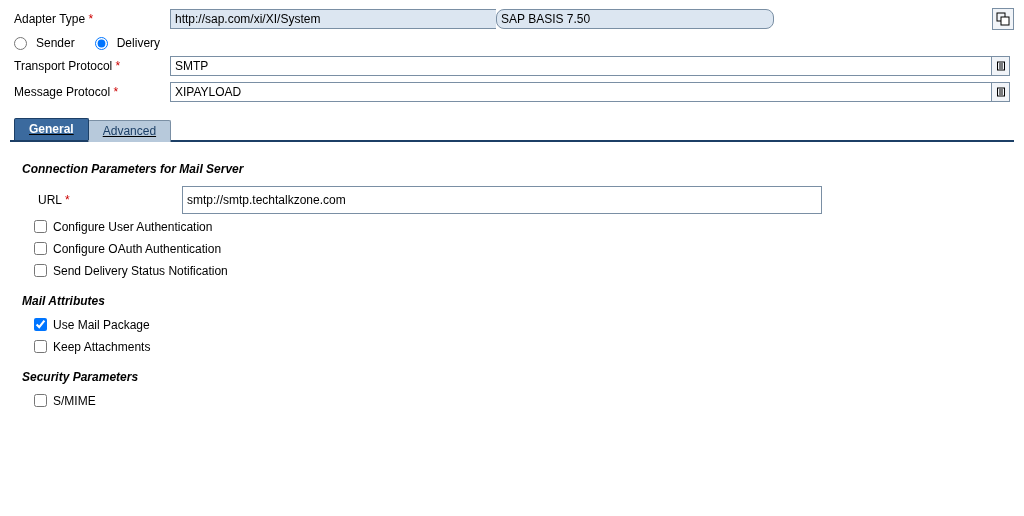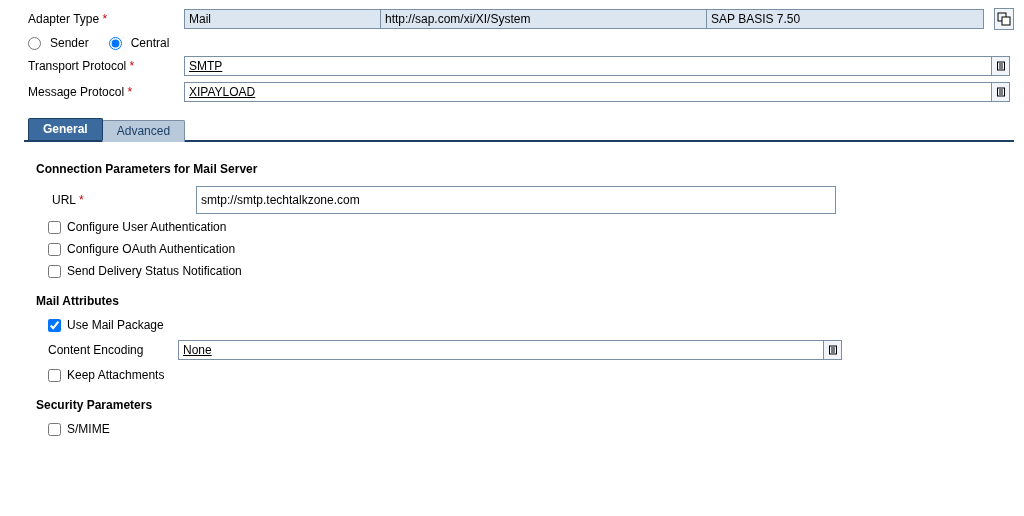--- a/index.html
+++ b/index.html
@@ -3,67 +3,67 @@
 <meta charset="utf-8">
 <style>
   * { box-sizing: border-box; }
   html, body {
     margin: 0; padding: 0;
     font-family: Arial, Helvetica, sans-serif;
     font-size: 12px;
     color: #000;
     background: #fff;
   }
-  .page { width: 1024px; padding: 8px 10px 16px 24px; }
+  .page { width: 1024px; padding: 8px 10px 16px 10px; }
   .row { display: flex; align-items: center; margin-bottom: 6px; }
   .lbl { width: 160px; flex: 0 0 160px; padding-left: 4px; }
   .req::after { content: " *"; color: #c00; font-weight: normal; }
   .ro-input {
     background: #dce6f1;
     border: 1px solid #7a8fa4;
     height: 20px; line-height: 18px;
     padding: 0 4px;
     font-size: 12px;
     color: #000;
   }
   .adapter-fields { display: flex; gap: 0; }
   .adapter-fields .ro-input { border-right: none; }
-  .adapter-fields .ro-input:last-child { border-right: 1px solid #7a8fa4; }
+  .adapter-fields .ro-input:last-child { border-right: 1px solid #7a8fa4; border-radius: 8px; }
   .f1 { width: 196px; }
   .f2 { width: 326px; }
   .f3 { width: 278px; }
   .copy-btn {
     width: 22px; height: 22px;
     border: 1px solid #7a8fa4; background: #f1f4f8;
     margin-left: 10px; display: inline-flex;
     align-items: center; justify-content: center;
     cursor: pointer;
   }
   .radio-row { display: flex; align-items: center; gap: 6px; padding-left: 4px; margin-bottom: 6px; }
   .radio-row input { margin: 0 3px 0 0; }
   .radio-row label { margin-right: 14px; font-size: 12px; }
   .combo {
-    position: relative; flex: 1 1 auto; display: flex; align-items: center; text-decoration: underline;
+    position: relative; flex: 1 1 auto; display: flex; align-items: center;
   }
   .combo input {
     width: 100%; height: 20px; padding: 0 22px 0 4px;
     border: 1px solid #7a8fa4; font-size: 12px; background: #fff;
   }
   .combo .dd-btn {
     position: absolute; right: 1px; top: 1px; width: 18px; height: 18px;
     background: #f1f4f8; border-left: 1px solid #7a8fa4;
     display: flex; align-items: center; justify-content: center;
     cursor: pointer;
   }
   .combo-row .combo { margin-right: 4px; }
   .tabs-bar {
     display: flex; align-items: flex-end; margin-top: 10px;
     border-bottom: 2px solid #1c3f66;
   }
-  .tabs-bar .tabs { display: flex; gap: 0; margin-left: 4px; }
+  .tabs-bar .tabs { display: flex; gap: 0; margin-left: 4px; text-decoration: underline; }
   .tab {
     padding: 3px 14px 4px 14px;
     font-size: 12px;
     cursor: pointer;
     position: relative;
     top: 2px;
     border-top-left-radius: 2px;
     border-top-right-radius: 2px;
   }
   .tab.active {
@@ -71,57 +71,56 @@
     border: 1px solid #1c3f66; border-bottom: none;
     top: 0; z-index: 2;
   }
   .tab.inactive {
     background: #b7c9db; color: #1c3f66;
     border: 1px solid #7a8fa4; border-bottom: none;
     margin-left: -1px;
   }
   .tabs-flex { flex: 1 1 auto; }
   .panel { padding: 14px 8px 4px 10px; }
-  .section-title { font-weight: bold; margin: 6px 0 10px 2px; }
+  .section-title { font-weight: bold; margin: 6px 0 10px 2px; font-style: italic; }
   .sub { padding-left: 14px; }
   .url-input {
     width: 640px; height: 28px; padding: 0 4px;
     border: 1px solid #7a8fa4; font-size: 12px; background: #fff;
   }
-  .chk-row { display: flex; align-items: center; margin-bottom: 8px; }
+  .chk-row { display: flex; align-items: flex-start; margin-bottom: 8px; }
   .chk-row input { margin: 0 6px 0 0; }
   .content-enc-label { width: 130px; flex: 0 0 130px; }
   .content-enc-combo { width: 664px; flex: 0 0 664px; }
   svg { display: block; }
 </style>
 </head>
 <body>
 <div class="page">
 
 <div class="row">
   <div class="lbl req">Adapter Type</div>
   <div class="adapter-fields">
-    <input class="ro-input f1" readonly="" value="Mail" style="">
     <input class="ro-input f2" readonly="" value="http://sap.com/xi/XI/System" style="">
     <input class="ro-input f3" readonly="" value="SAP BASIS 7.50" style="">
   </div>
   <div style="flex:1"></div>
   <div class="copy-btn">
     <svg width="14" height="14" viewBox="0 0 14 14">
       <rect x="1" y="1" width="8" height="8" fill="none" stroke="#000"></rect>
       <rect x="5" y="5" width="8" height="8" fill="#fff" stroke="#000"></rect>
     </svg>
   </div>
 </div>
 
 <div class="radio-row">
   <input type="radio" name="dir" id="dir-sender" style="">
   <label for="dir-sender">Sender</label>
   <input type="radio" name="dir" id="dir-receiver" checked="" style="">
-  <label for="dir-receiver">Central</label>
+  <label for="dir-receiver">Delivery</label>
 </div>
 
 <div class="row combo-row">
   <div class="lbl req">Transport Protocol</div>
   <div class="combo">
     <input value="SMTP" style="">
     <div class="dd-btn">
       <svg width="10" height="10" viewBox="0 0 10 10">
         <rect x="1.5" y="1" width="7" height="8" fill="none" stroke="#000"></rect>
         <line x1="3" y1="3" x2="7" y2="3" stroke="#000"></line>
@@ -181,34 +180,20 @@
     </div>
   </div>
 
   <div class="section-title" style="margin-top:16px;">Mail Attributes</div>
 
   <div class="sub">
     <div class="chk-row">
       <input type="checkbox" id="chk-mailpkg" checked="" style="">
       <label for="chk-mailpkg">Use Mail Package</label>
     </div>
-    <div class="row" style="margin-bottom:8px;">
-      <div class="content-enc-label">Content Encoding</div>
-      <div class="combo content-enc-combo">
-        <input value="None" style="">
-        <div class="dd-btn">
-          <svg width="10" height="10" viewBox="0 0 10 10">
-            <rect x="1.5" y="1" width="7" height="8" fill="none" stroke="#000"></rect>
-            <line x1="3" y1="3" x2="7" y2="3" stroke="#000"></line>
-            <line x1="3" y1="5" x2="7" y2="5" stroke="#000"></line>
-            <line x1="3" y1="7" x2="7" y2="7" stroke="#000"></line>
-          </svg>
-        </div>
-      </div>
-    </div>
     <div class="chk-row">
       <input type="checkbox" id="chk-keepatt" style="">
       <label for="chk-keepatt">Keep Attachments</label>
     </div>
   </div>
 
   <div class="section-title" style="margin-top:16px;">Security Parameters</div>
 
   <div class="sub">
     <div class="chk-row">

